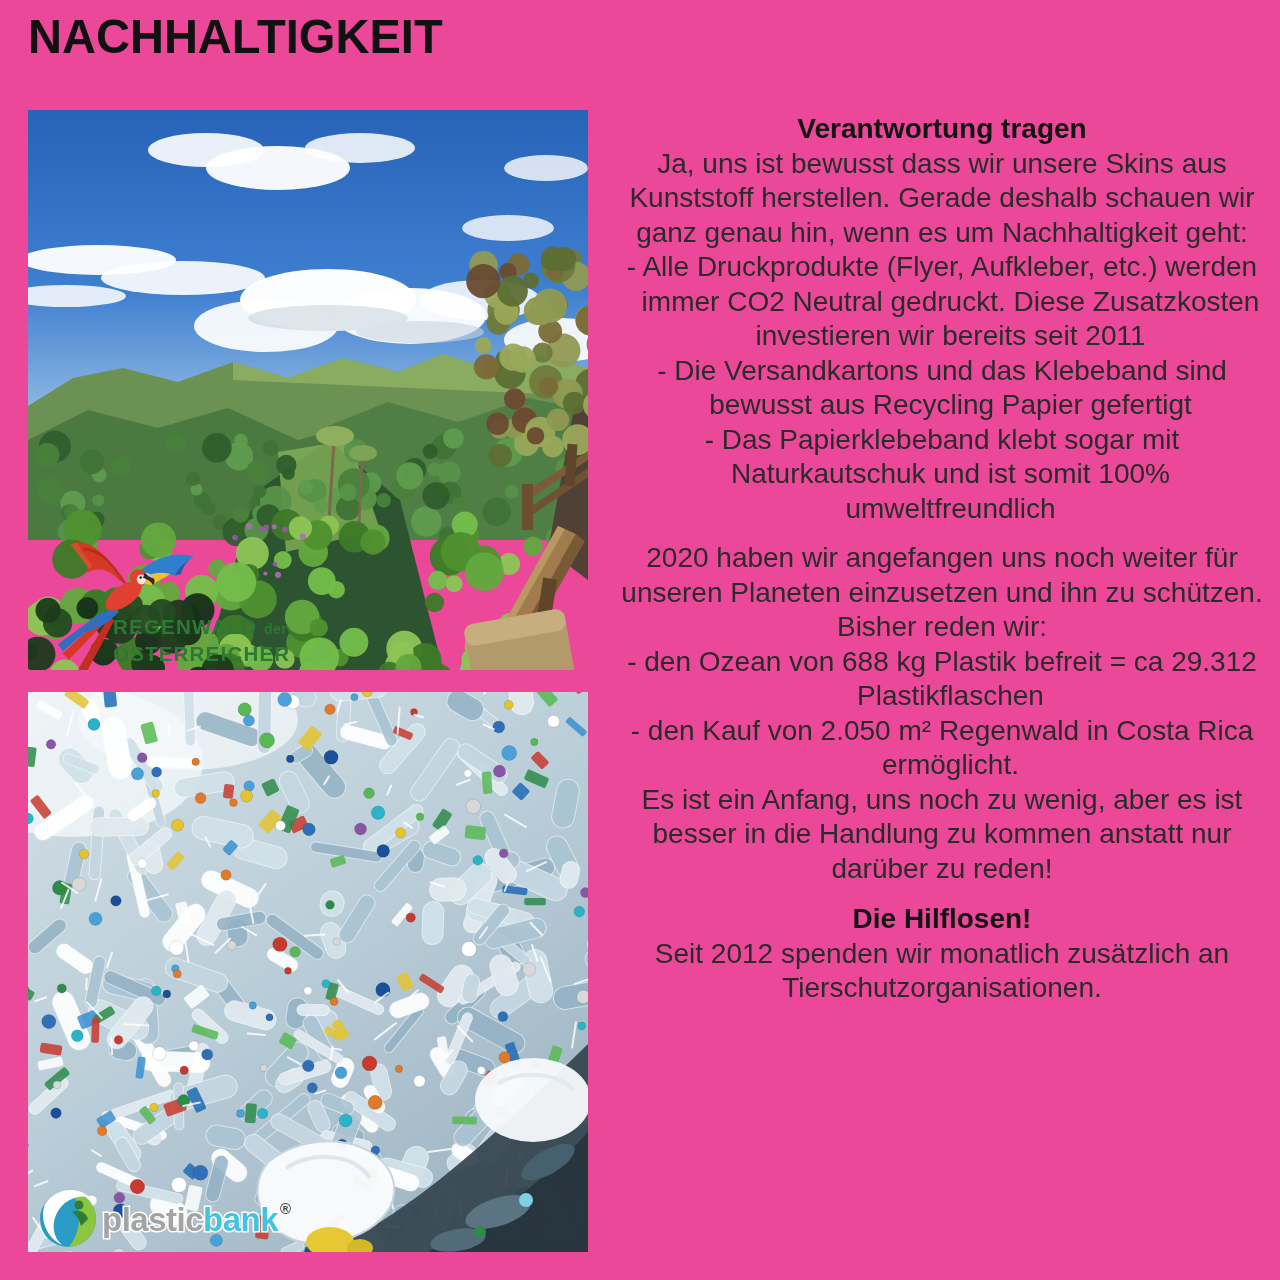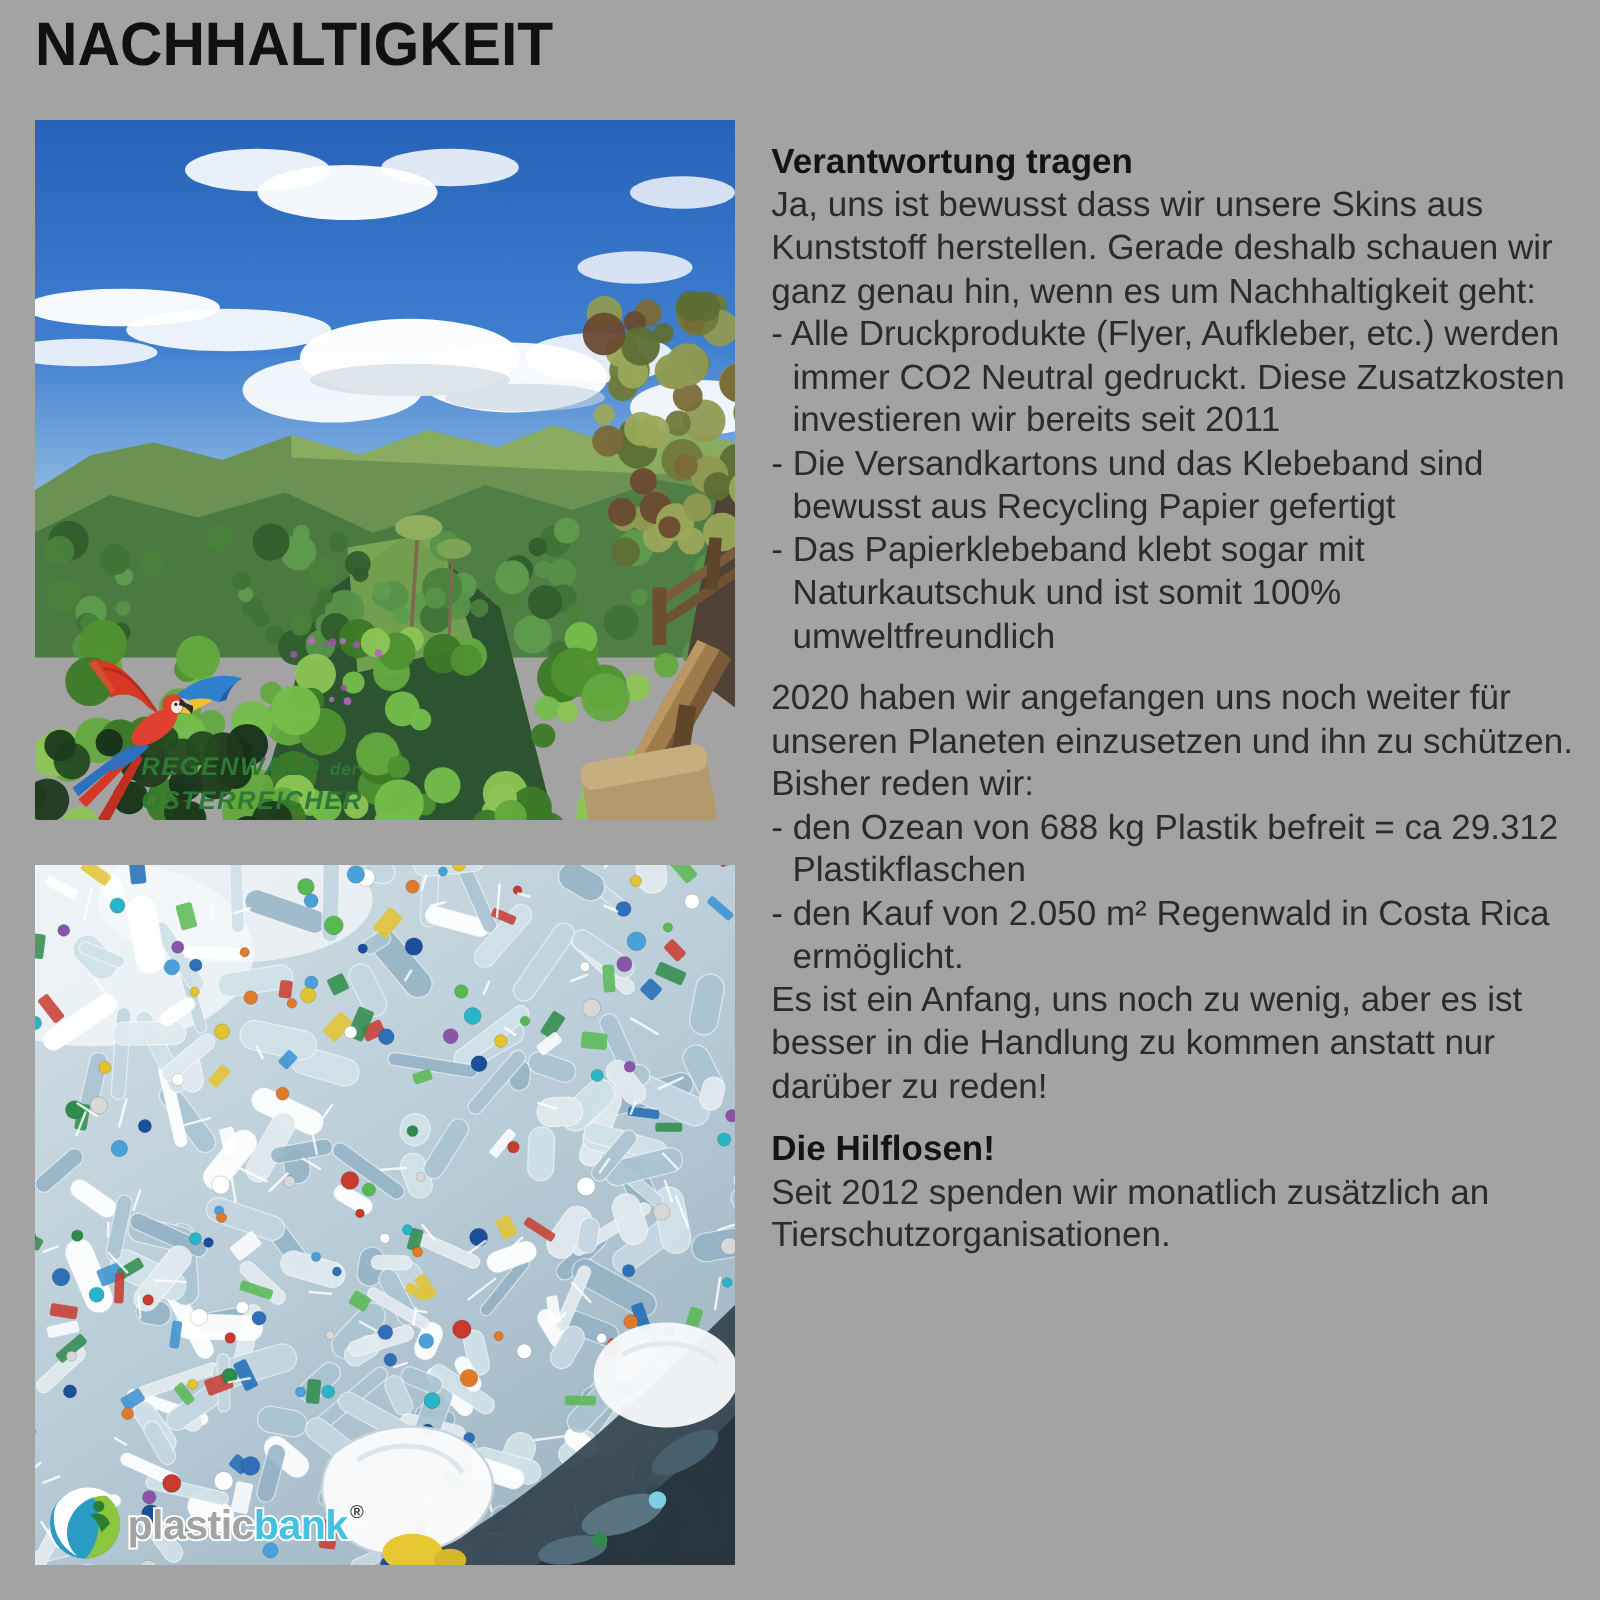--- a/index.html
+++ b/index.html
@@ -1,25 +1,25 @@
 <!DOCTYPE html>
 <html><head>
 <meta charset="utf-8">
 <style>
   html,body{margin:0;padding:0;background:#ffffff;}
   body{font-family:"Liberation Sans",sans-serif;}
-  .page{position:relative;width:1280px;height:1280px;background:#a3a3a3;overflow:hidden;}
+  .page{position:relative;width:1280px;height:1280px;background:#ec4899;overflow:hidden;}
   .title{position:absolute;left:28px;top:8px;margin:0;font-size:49px;line-height:1.15;
          font-weight:700;letter-spacing:0;color:#111;transform:scaleX(.96);transform-origin:left center;}
   .photo{position:absolute;left:28px;width:560px;height:560px;overflow:hidden;}
-  .photo-top{top:96px;font-style:italic;}
+  .photo-top{top:110px;}
   .photo-bottom{top:692px;}
   .photo svg{display:block;width:100%;height:100%;font-family:"Liberation Sans",sans-serif;}
   .content{position:absolute;left:617px;top:112px;width:650px;font-size:28px;line-height:34.5px;color:#2b2b2b;}
-  .content p{margin:0;}
+  .content p{margin:0;text-align:center;}
   .h{font-weight:700;color:#141414;}
   .b{padding-left:17px;text-indent:-17px;}
   .sec2{margin-top:15px;}
   .sec3{margin-top:16px;}
   .outro{margin-top:18px;}
   
   .rw-text{fill:#2c7a34;font-weight:bold;font-size:20.5px;letter-spacing:1.2px;}
   .rw-der{font-size:14px;letter-spacing:.4px;}
   
   .pb-text{font-weight:bold;font-size:33px;letter-spacing:-.5px;paint-order:stroke;stroke:#ffffff;stroke-width:3px;}

